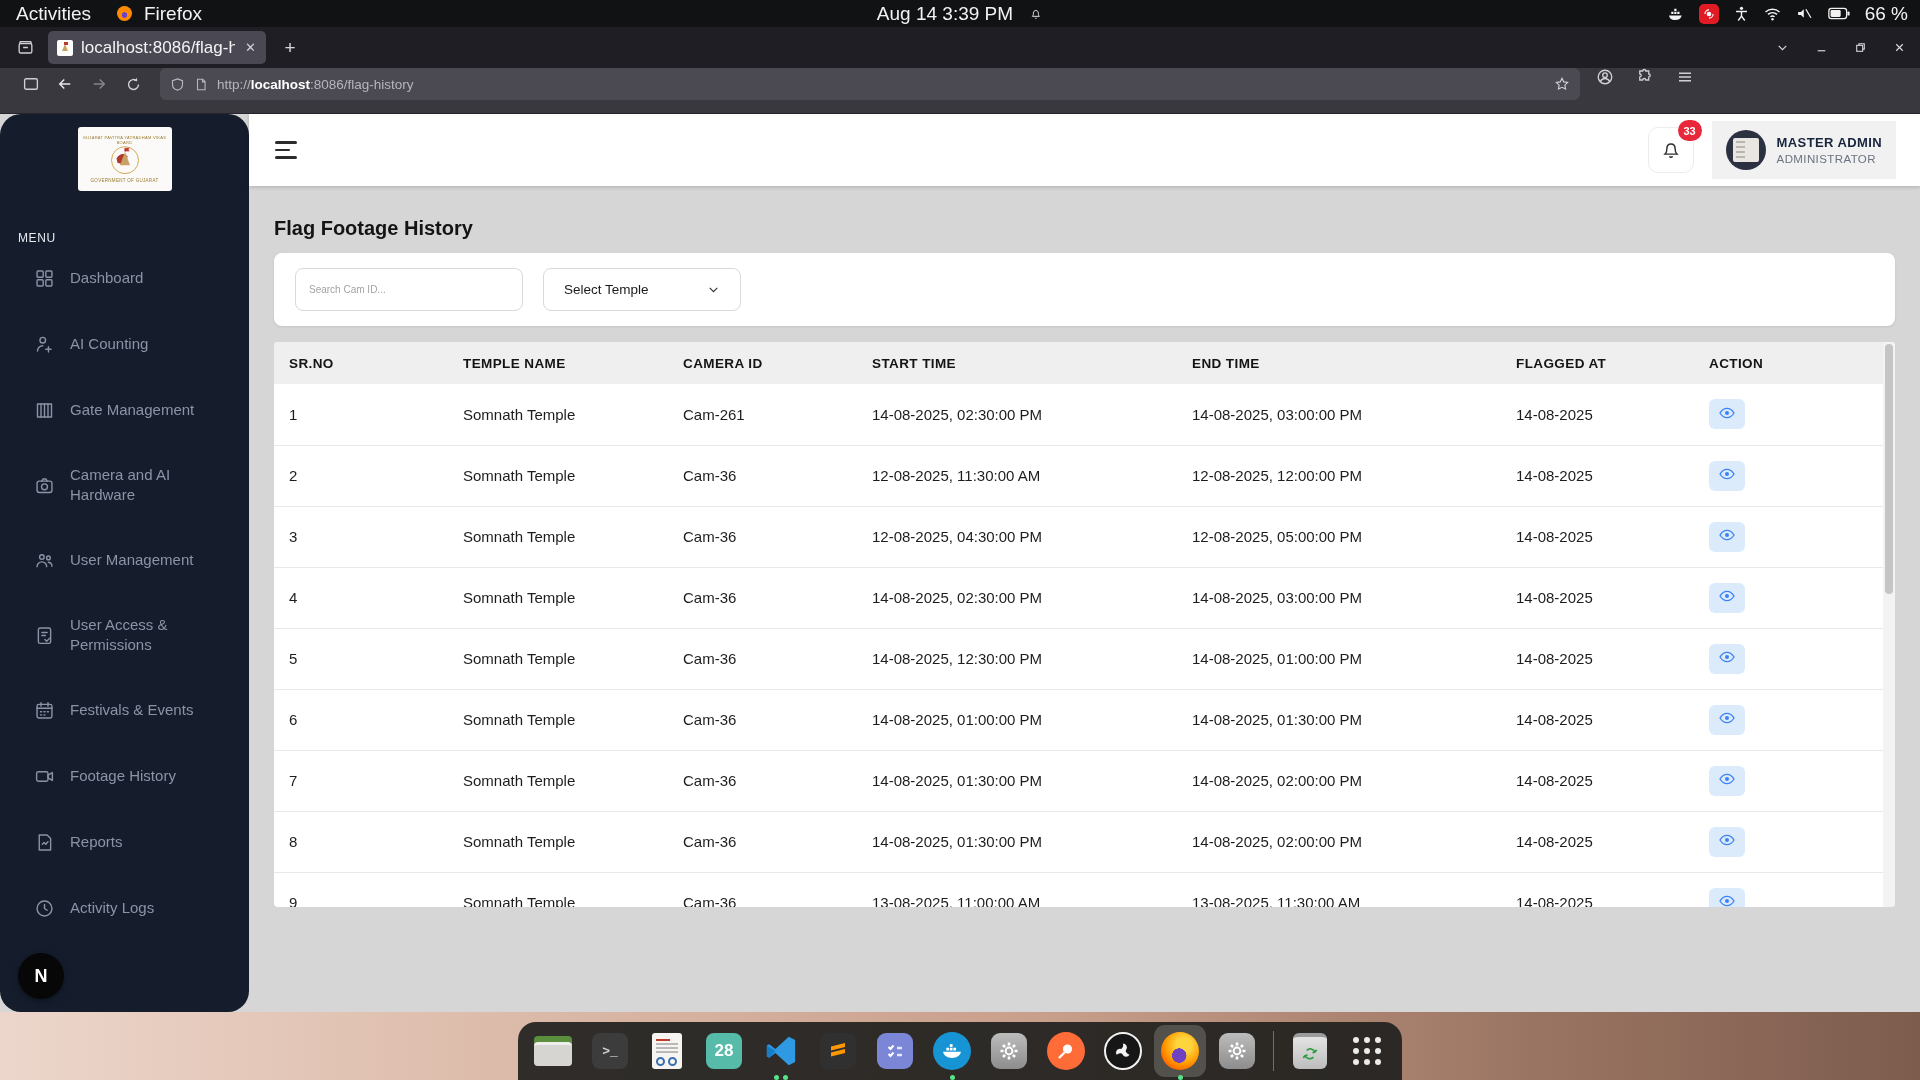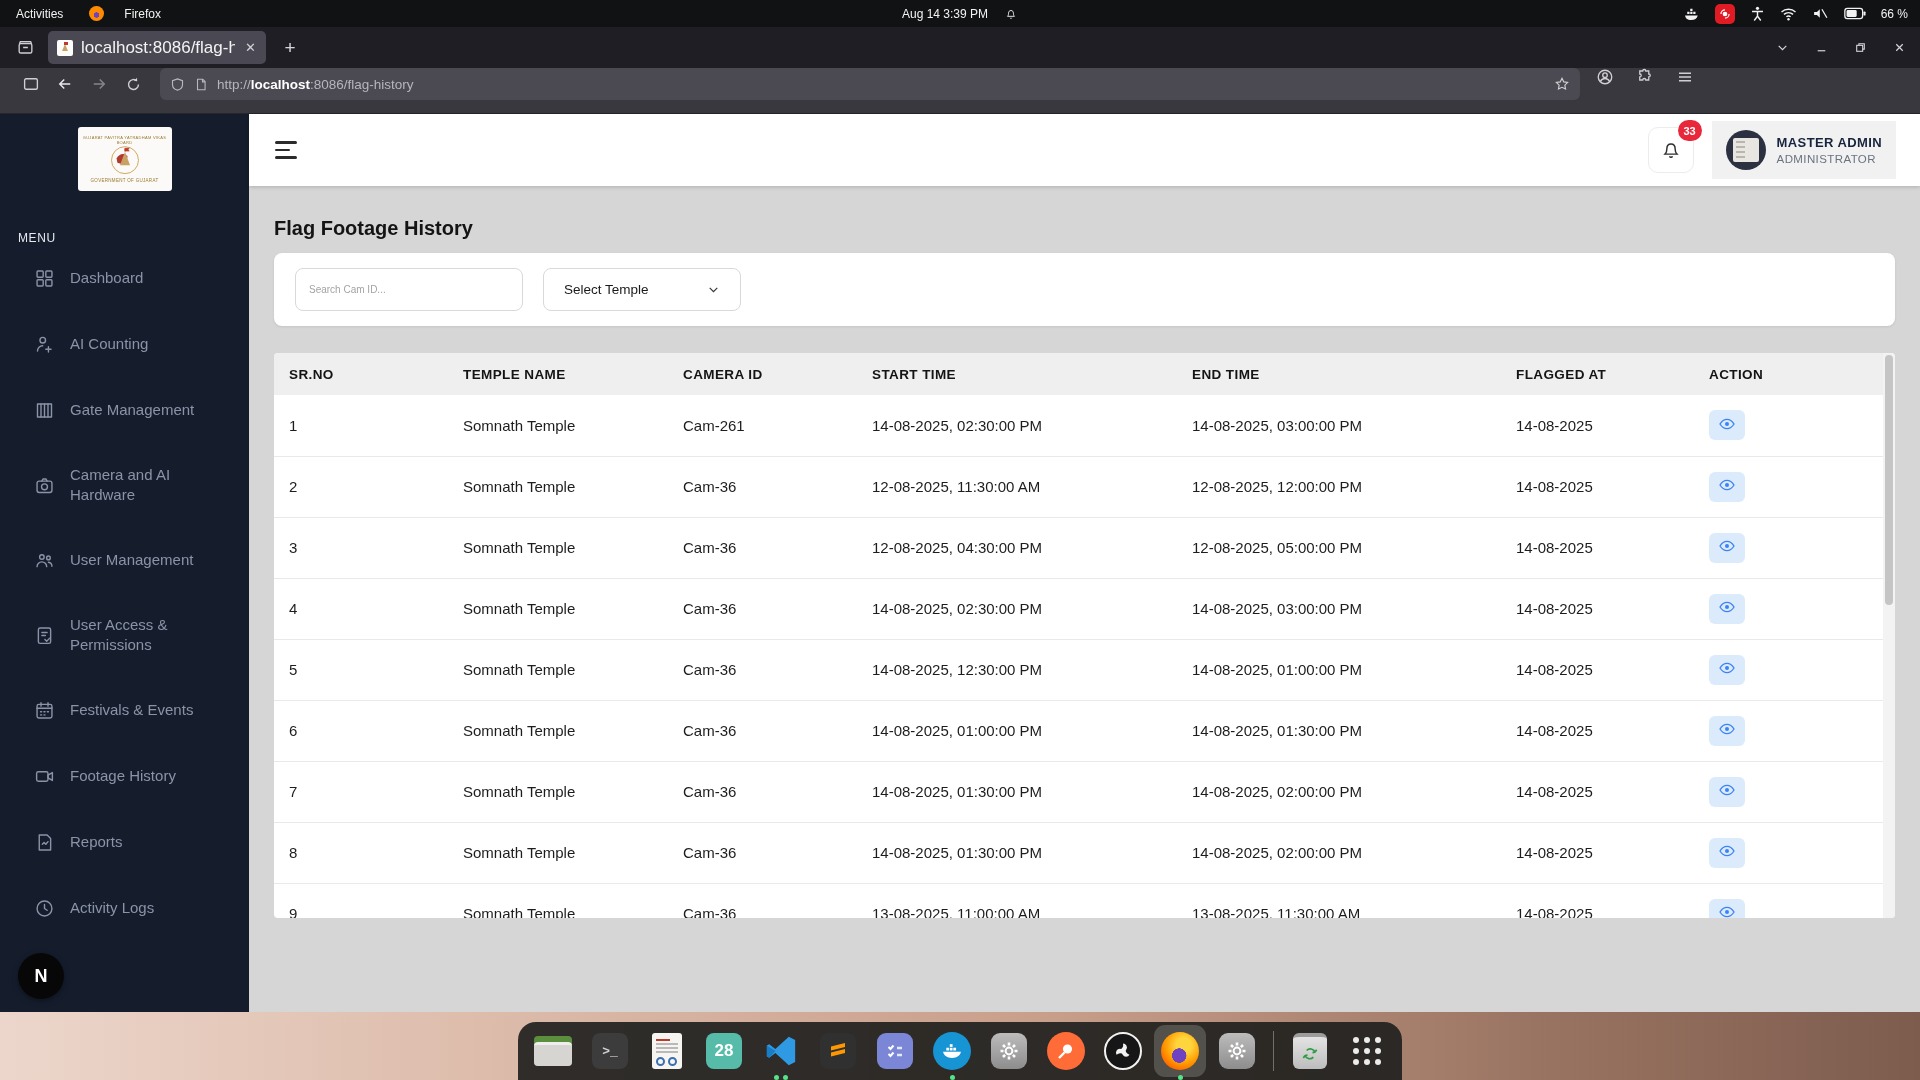--- a/index.html
+++ b/index.html
@@ -4,23 +4,23 @@
 <style>
   * { margin:0; padding:0; box-sizing:border-box; }
   html,body { width:1920px; height:1080px; overflow:hidden; }
   body { font-family:"Liberation Sans", sans-serif; }
 
   .screen { position:relative; width:1920px; height:1080px;
     background:linear-gradient(90deg,#ecd6cb 0%,#ddbcab 25%,#c79e8a 55%,#9a7462 80%,#7d5c4e 100%); }
 
   
   .gnome-bar { position:absolute; top:0; left:0; right:0; height:27px; background:#111213;
-    display:flex; align-items:center; color:#f2f2f2; font-size:12px; }
+    display:flex; align-items:center; color:#f2f2f2; font-size:19px; }
   .gb-left { display:flex; align-items:center; gap:26px; padding-left:16px; }
-  .gb-app { display:flex; align-items:center; gap:20px; }
+  .gb-app { display:flex; align-items:center; gap:12px; }
   .gb-center { position:absolute; left:50%; transform:translateX(-50%); display:flex; align-items:center; gap:16px; }
   .gb-right { margin-left:auto; display:flex; align-items:center; gap:15px; padding-right:12px; }
   .ff-mini { width:15px; height:15px; border-radius:50%;
     background:radial-gradient(circle at 50% 60%,#6f42c1 0 22%,#ff8a00 24% 70%,#ffd43b 100%); }
   .tray-red { width:20px; height:20px; background:#e01b24; border-radius:5px; display:flex; align-items:center; justify-content:center; }
 
   
   .browser { position:absolute; top:27px; left:0; width:1920px; height:985px; background:#1f1e25; }
   .tab-bar { height:41px; background:#1f1e25; display:flex; align-items:center; padding:0 14px 0 16px; }
   .tab { margin-left:13px; width:218px; height:33px; background:#4a4953; border-radius:5px;
@@ -37,21 +37,21 @@
   .nav-ico { width:34px; height:32px; display:flex; align-items:center; justify-content:center; border-radius:5px; }
   .url-bar { margin-left:10px; height:32px; flex:1; max-width:1420px; background:#4b4a52; border-radius:6px;
     display:flex; align-items:center; padding:0 10px; gap:9px; }
   .url-text { font-size:13.5px; color:#b6b5bd; flex:1; }
   .url-text b { color:#ffffff; font-weight:700; }
   .nav-right { display:flex; align-items:center; gap:22px; padding:0 8px 0 16px; }
 
   
   .page { position:relative; width:1920px; height:898px; background:#d6d6d6; display:flex; }
 
-  .sidebar { width:249px; height:898px; background:#151d2d; flex:0 0 249px; position:relative; }
+  .sidebar { width:249px; height:898px; background:#151d2d; flex:0 0 249px; position:relative;border-radius:21px; }
   .logo-box { width:94px; height:64px; background:#fbfaf8; border-radius:3px; margin:13px auto 0 auto;
     display:flex; flex-direction:column; align-items:center; justify-content:center; overflow:hidden; }
   .logo-top { font-size:4px; color:#9a7b2d; letter-spacing:.3px; text-align:center; }
   .logo-bottom { font-size:4.5px; color:#9a7b2d; letter-spacing:.3px; margin-top:1px; }
   .menu-label { color:#e6e9f0; font-size:12px; letter-spacing:.6px; margin:40px 0 10px 18px; }
   .side-menu { padding:0 18px; }
   .side-item { display:flex; align-items:center; gap:15px; padding:12px 6px 12px 15px; border-radius:8px;
     margin-bottom:20px; color:#8b93a7; cursor:pointer; }
   .side-item .side-label { font-size:15px; line-height:20px; max-width:158px; }
   .side-item.active { background:#d43535; color:#ffffff; }
@@ -85,21 +85,21 @@
   .page-title { font-size:20px; font-weight:700; color:#141414; }
   .filter-card { margin-top:13px; height:73px; background:#ffffff; border-radius:8px;
     box-shadow:0 1px 3px rgba(0,0,0,.08); display:flex; align-items:center; padding-left:21px; gap:20px; }
   .search-input { width:228px; height:43px; border:1px solid #d9d9d9; border-radius:8px; padding:8px 13px;
     font-size:10px; color:#333; outline:none; font-family:"Liberation Sans",sans-serif; background:#fff; }
   .search-input::placeholder { color:#a3a3a3; }
   .temple-select { width:198px; height:43px; border:1px solid #d9d9d9; border-radius:8px;
     display:flex; align-items:center; justify-content:space-between; padding:0 20px; cursor:pointer; background:#fff; }
   .temple-select span { font-size:13.5px; color:#1a1a1a; }
 
-  .table-card { margin-top:27px; height:565px; background:#ffffff; border-radius:4px; position:relative; overflow:hidden; }
+  .table-card { margin-top:16px; height:565px; background:#ffffff; border-radius:4px; position:relative; overflow:hidden; }
   table { border-collapse:collapse; table-layout:fixed; width:1609px; }
   thead th { background:#efefef; height:42px; text-align:left; font-size:13.5px; font-weight:700;
     color:#141414; letter-spacing:.4px; padding:0; }
   tbody td { height:61px; font-size:15px; color:#1d1d1d; border-bottom:1px solid #e9e9e9; padding:0; }
   th:first-child, td:first-child { padding-left:15px; }
   .eye-btn { width:36px; height:30px; background:#dcebfb; border:none; border-radius:6px;
     display:flex; align-items:center; justify-content:center; cursor:pointer; }
   .tbl-scroll { position:absolute; top:0; right:0; width:12px; height:100%; background:#f3f3f3; }
   .tbl-thumb { position:absolute; top:2px; left:2px; width:8px; height:250px; background:#c5c5c5; border-radius:5px; }
 

